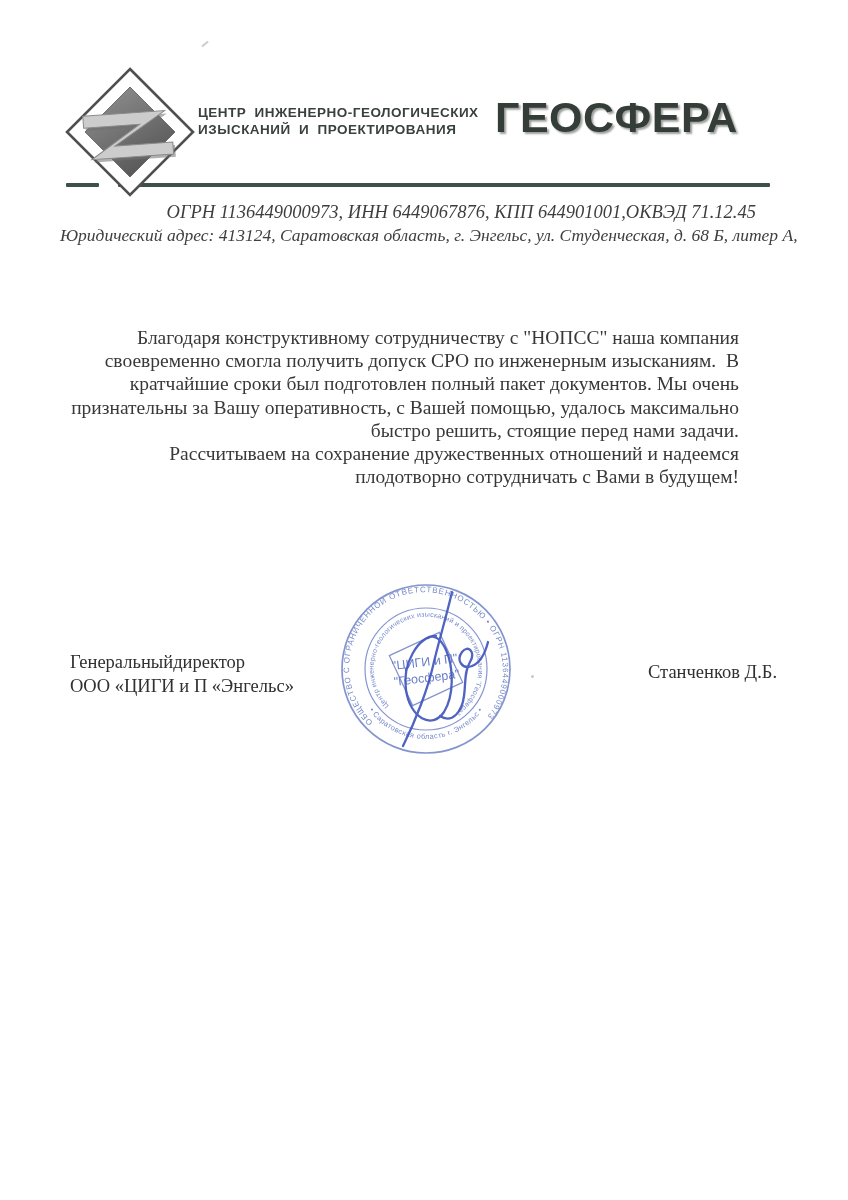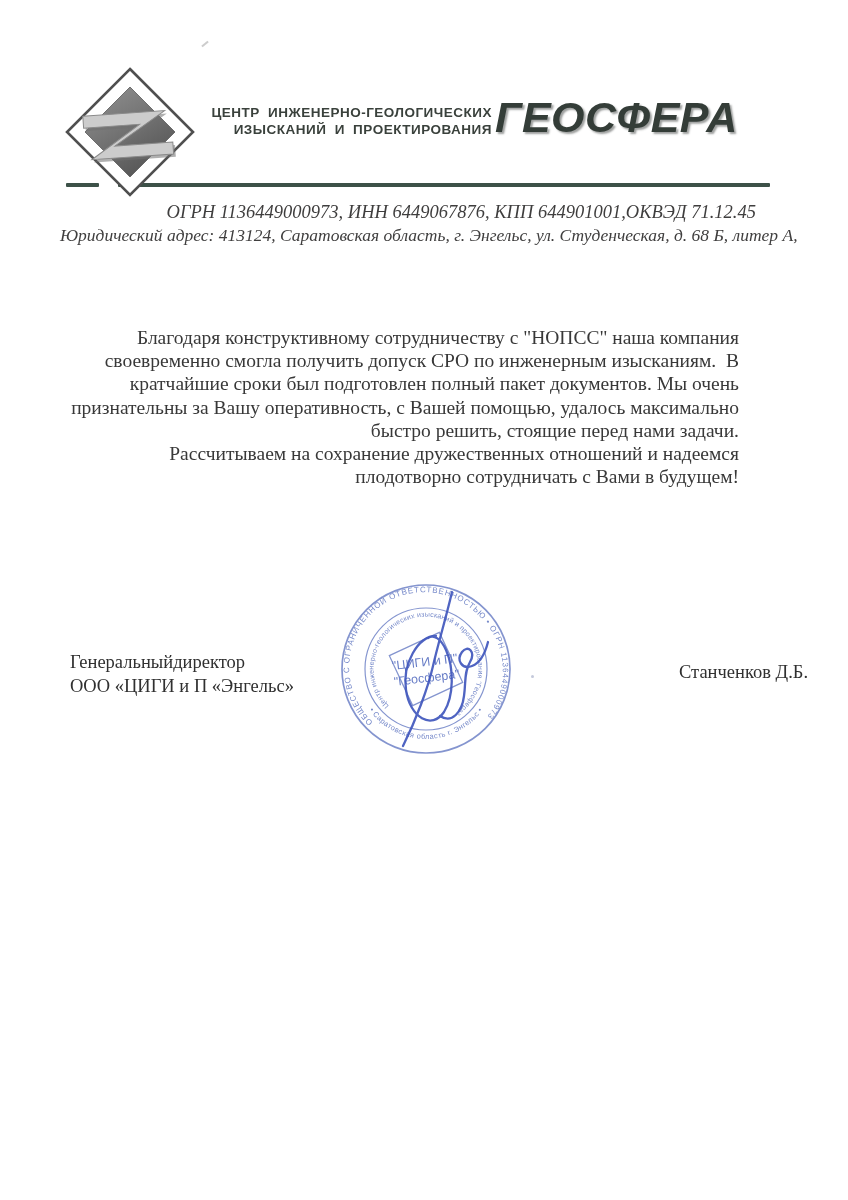--- a/index.html
+++ b/index.html
@@ -4,49 +4,49 @@
 <style>
   html,body{margin:0;padding:0;background:#e8e8e8;}
   .page{
     position:relative;width:848px;height:1200px;margin:0 auto;
     background:#ffffff;overflow:hidden;
     font-family:"Liberation Serif","DejaVu Serif",serif;
   }
   
   .logo{position:absolute;left:64px;top:66px;width:132px;height:132px;z-index:3;}
   .org-name{
-    position:absolute;left:198px;top:104px;width:294px;text-align:right;z-index:2;
+    position:absolute;left:198px;top:104px;width:294px;z-index:2;
     font-family:"Liberation Sans","DejaVu Sans",sans-serif;
     font-weight:bold;font-size:13.5px;line-height:17px;
     letter-spacing:.5px;word-spacing:4px;color:#3a413c;
   }
   .brand{
     position:absolute;left:495px;top:94px;z-index:2;
     font-family:"Liberation Sans","DejaVu Sans",sans-serif;
-    font-weight:bold;font-style:italic;font-size:43px;line-height:46px;
+    font-weight:bold;font-size:43px;line-height:46px;
     letter-spacing:.5px;color:#343d38;
     text-shadow:2px 2px 2px rgba(40,45,42,0.45);
   }
   .rule-short{position:absolute;left:66px;top:183px;width:33px;height:4px;background:#3d5148;z-index:1;border-radius:1px;}
   .rule-long{position:absolute;left:118px;top:183px;width:652px;height:4px;background:#3d5148;z-index:1;border-radius:1px;}
   .info{position:absolute;left:60px;top:201px;width:696px;text-align:right;color:#3f3e3e;z-index:2;}
   .info div{white-space:nowrap;font-style:italic;}
   .info .reg{font-size:18.5px;line-height:23px;}
   .info .addr{font-size:17.5px;line-height:23px;}
   
   .body-text{
     position:absolute;left:67px;top:326px;width:672px;z-index:2;
     font-size:19.5px;line-height:23.2px;color:#383838;
   }
   .body-text p{margin:0;text-indent:44px;white-space:pre-wrap;text-align:right;}
   
   .sig-title{position:absolute;left:70px;top:651px;z-index:2;
     font-size:18.5px;line-height:23.5px;color:#303030;}
   .signer{position:absolute;left:648px;top:662px;z-index:2;
-    font-size:18.5px;color:#303030;white-space:nowrap;margin-left:31px;}
+    font-size:18.5px;color:#303030;white-space:nowrap;}
   .stamp{position:absolute;left:337px;top:580px;width:178px;height:178px;z-index:4;opacity:.92;}
   .autograph{position:absolute;left:340px;top:572px;width:170px;height:190px;z-index:5;opacity:.92;}
   
   .artifact{position:absolute;left:201px;top:43px;width:8px;height:2px;background:#999;
     opacity:.5;transform:rotate(-40deg);z-index:1;}
   .speck{position:absolute;left:531px;top:675px;width:3px;height:3px;border-radius:50%;
     background:#8a93b8;opacity:.5;z-index:1;}
 </style>
 </head>
 <body>

